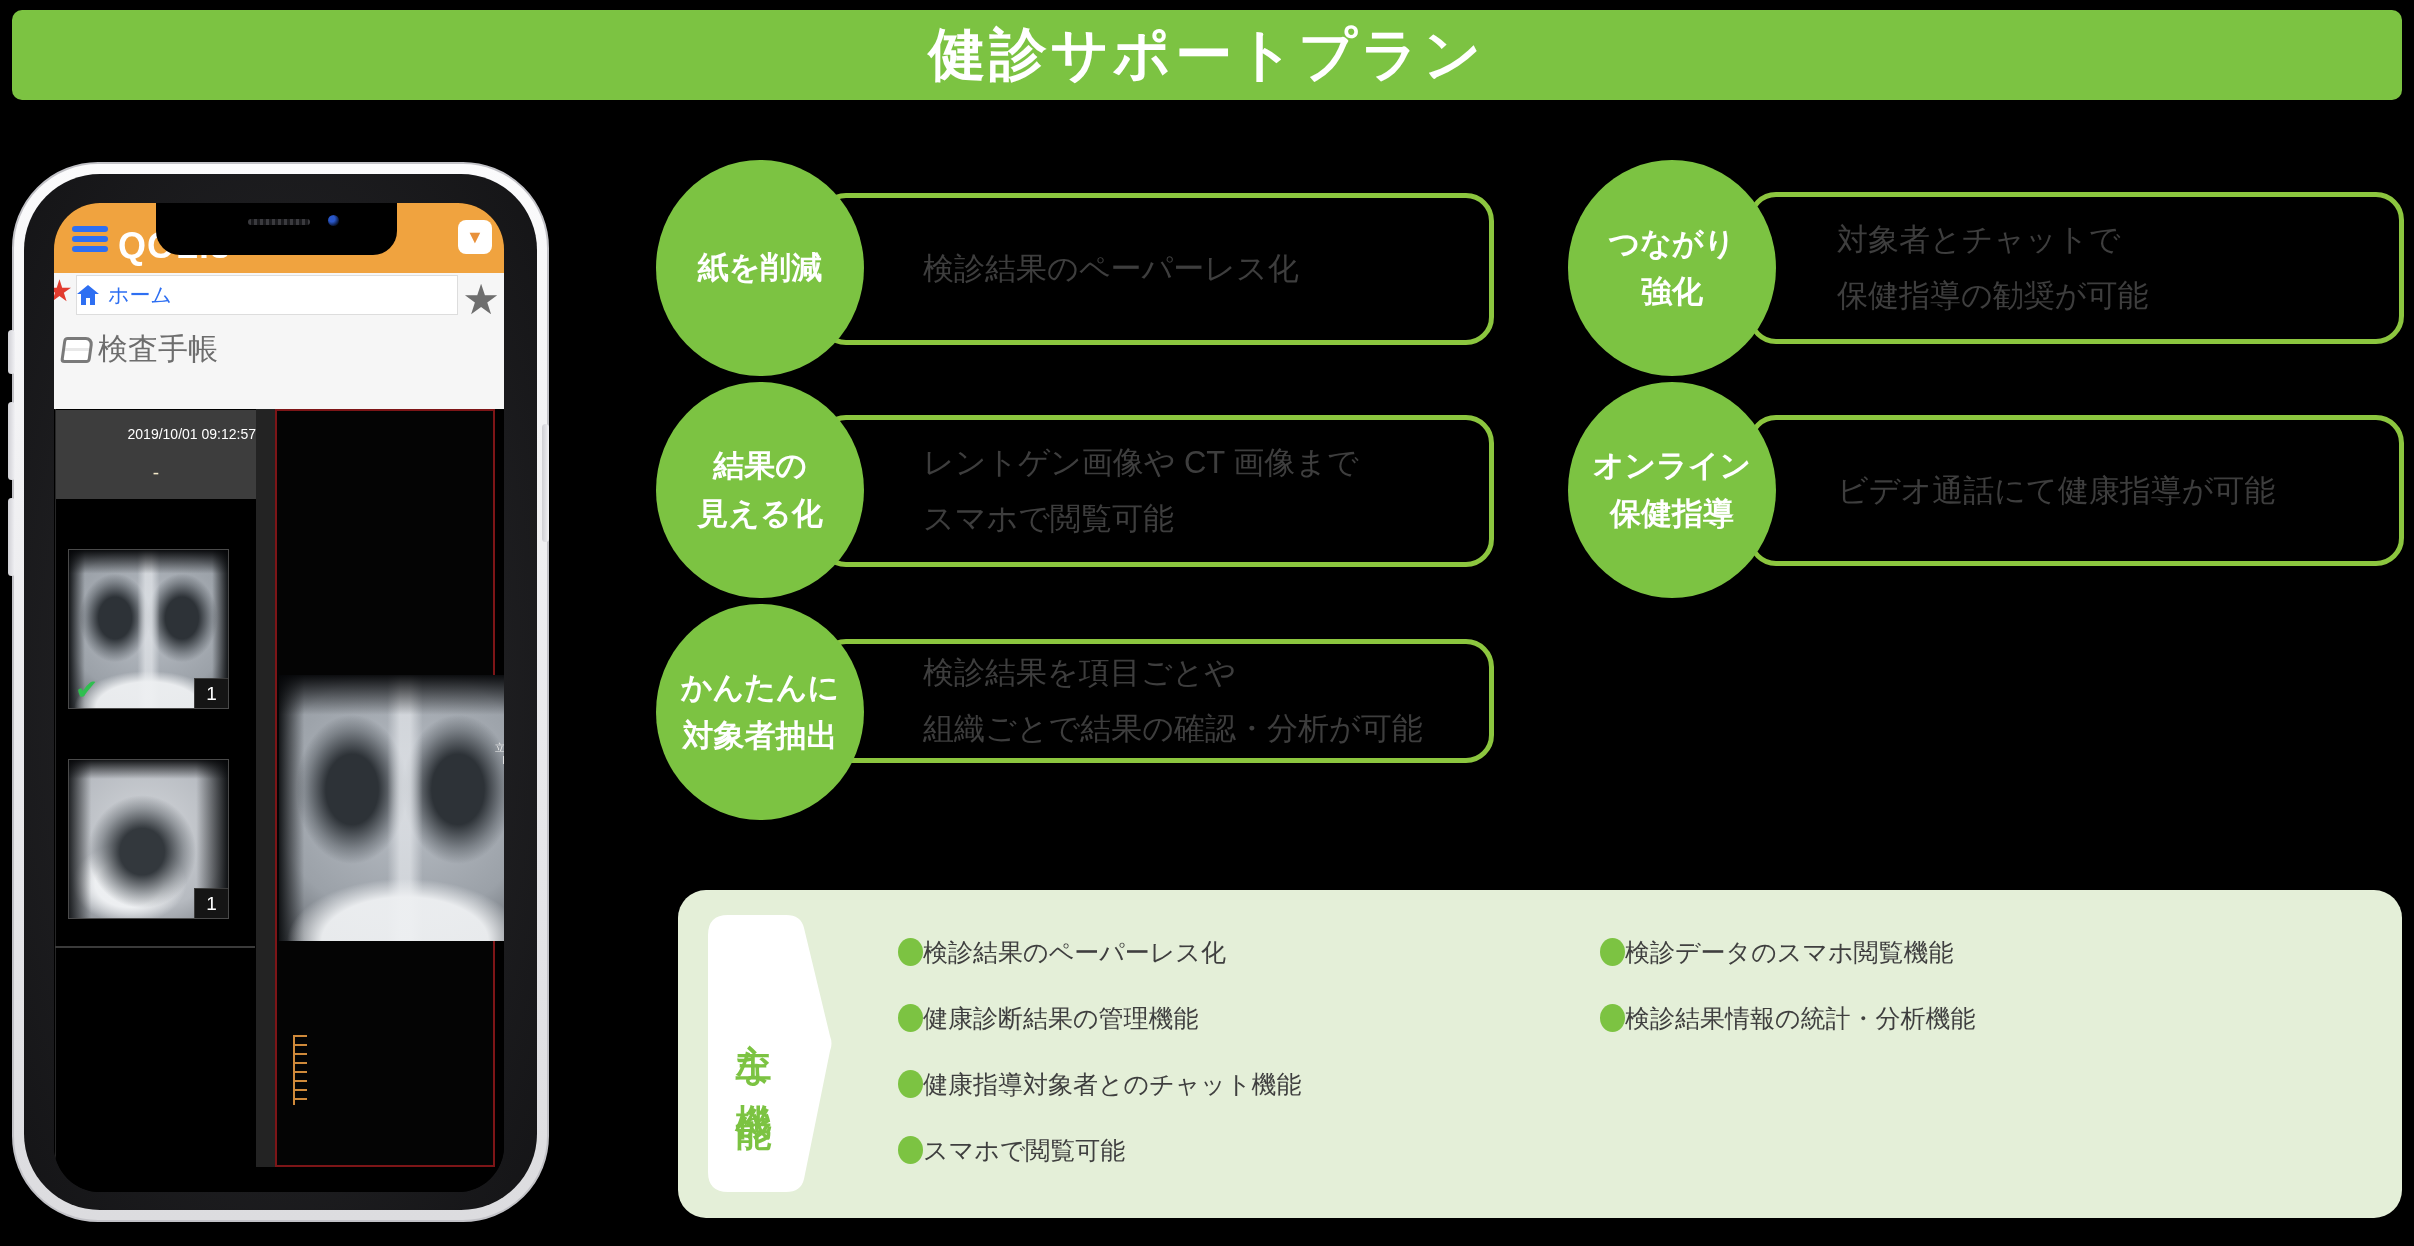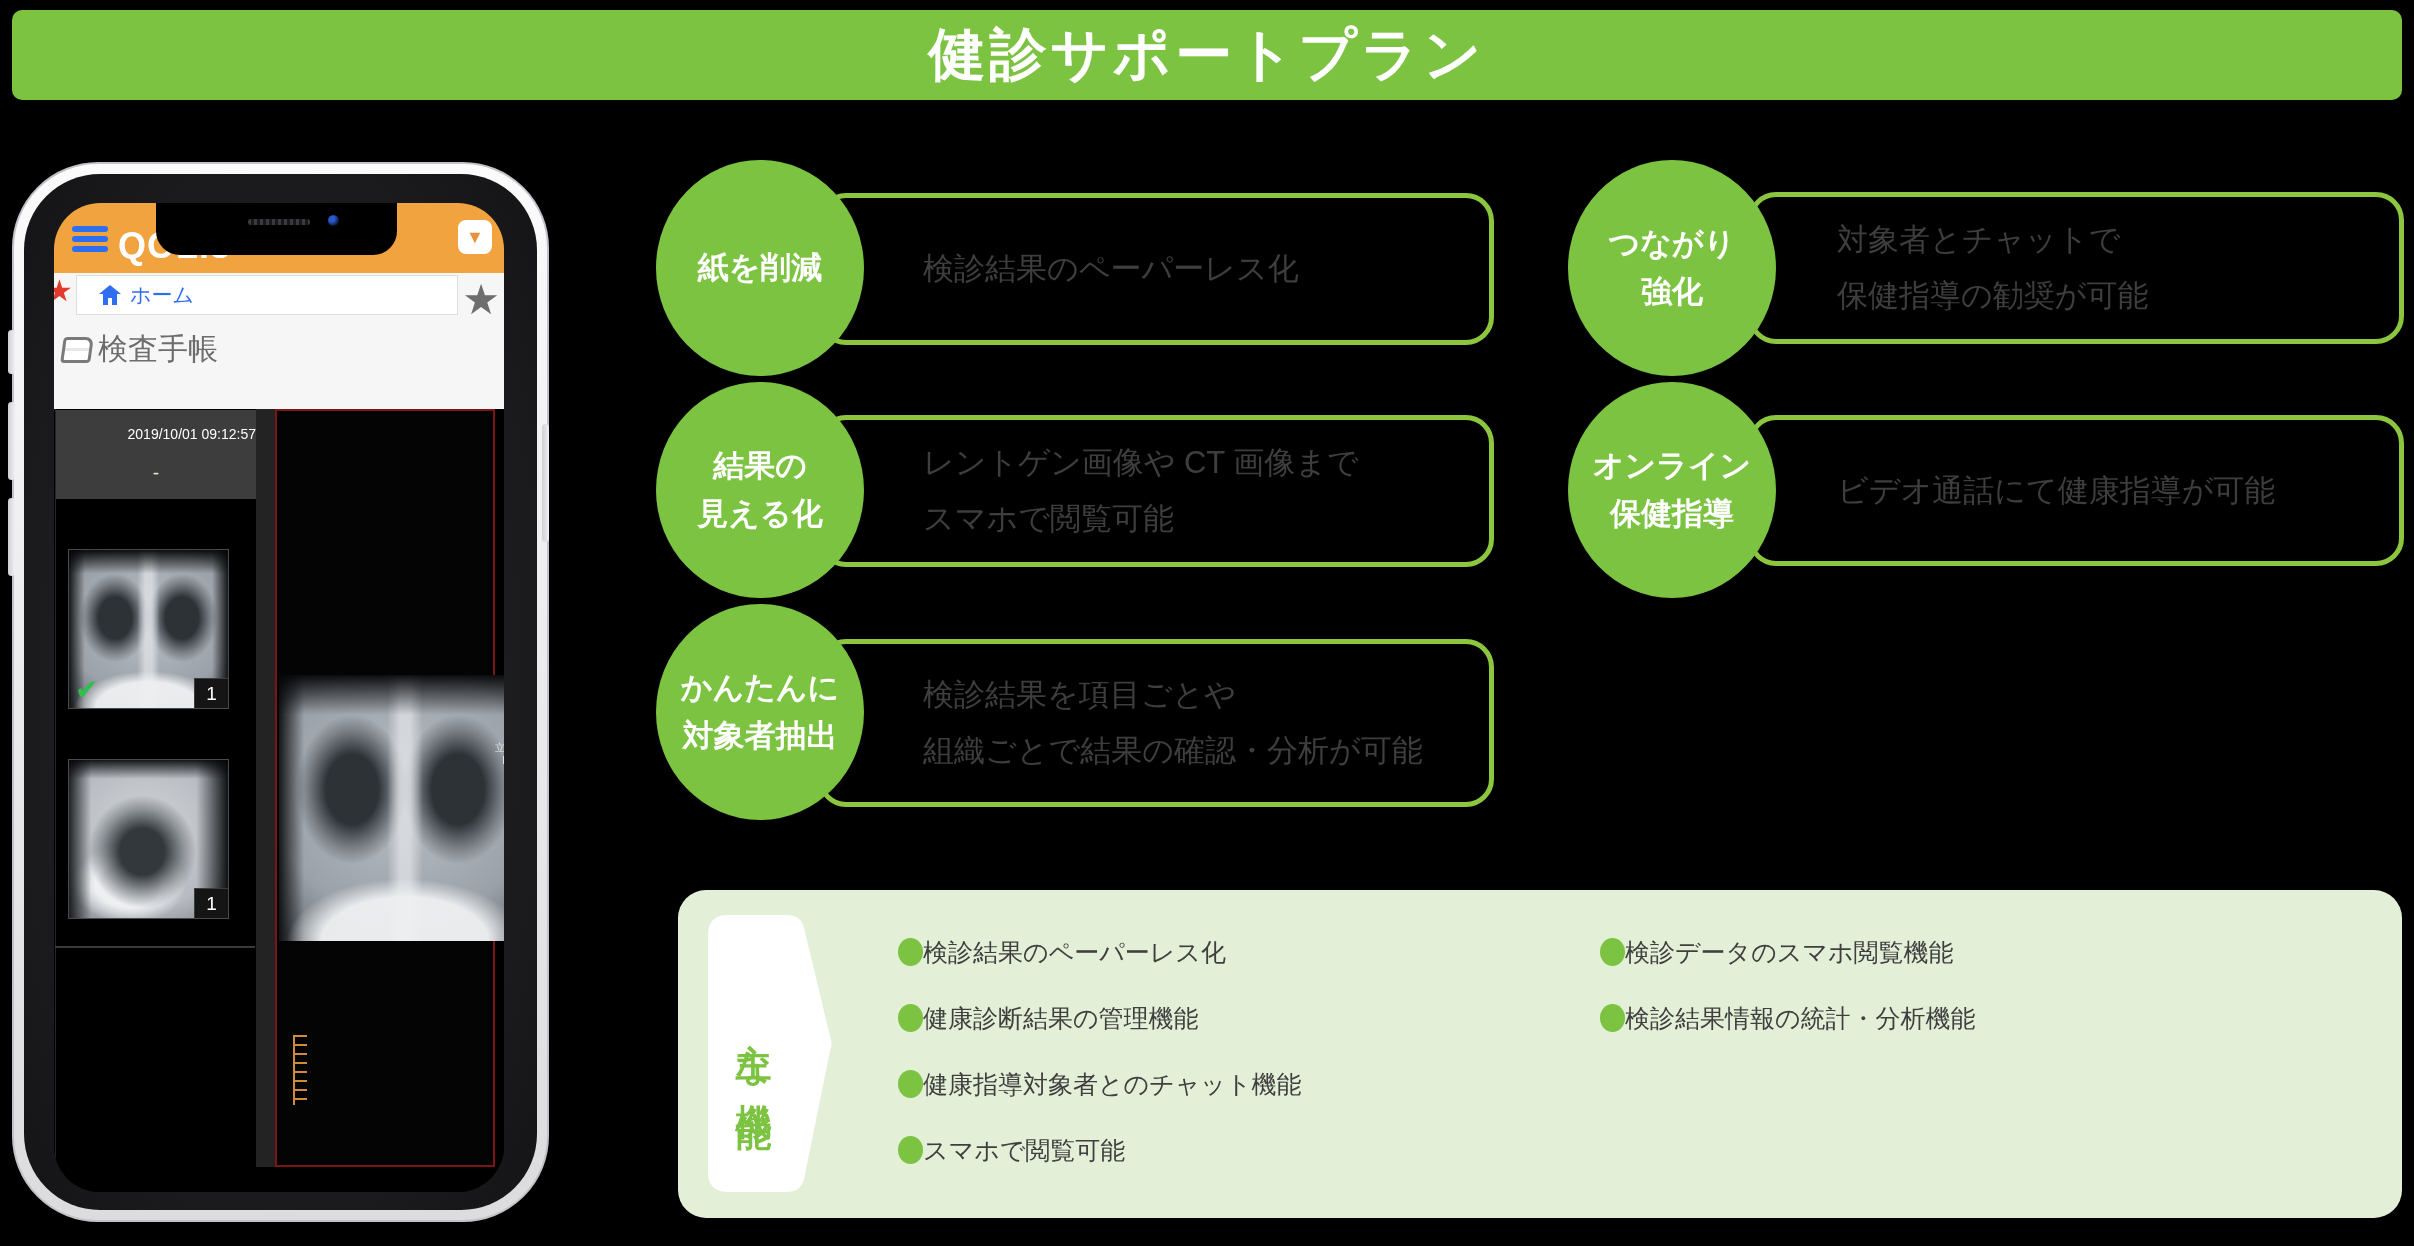--- a/index.html
+++ b/index.html
@@ -30,21 +30,21 @@
   .hdr-drop{right:12px;top:17px;width:34px;height:34px;background:#fff;border-radius:8px;
             display:flex;align-items:center;justify-content:center;color:#E8913B;font-size:18px;}
   .notch{left:102px;top:0;width:241px;height:52px;background:#000;border-radius:0 0 24px 24px;z-index:5;}
   .speaker{position:absolute;left:92px;top:16px;width:62px;height:6px;border-radius:3px;
            background:repeating-linear-gradient(90deg,#3a3a3e 0 3px,#17171a 3px 6px);}
   .camera{position:absolute;left:172px;top:12px;width:11px;height:11px;border-radius:50%;
           background:radial-gradient(circle at 35% 35%,#2a57c9 0 30%,#0a1838 70%,#000 100%);}
 
   .page-bg{left:0;top:70px;width:450px;height:136px;background:#F6F6F6;}
   .crumb-bar{left:22px;top:2px;width:382px;height:40px;background:#fff;border:1px solid #DDDDDD;
-             box-sizing:border-box;display:flex;align-items:center;gap:9px;padding-left:22px;}
+             box-sizing:border-box;display:flex;align-items:center;gap:9px;}
   .crumb-txt{color:#2E6FF2;font-size:21px;}
   .star-red{left:-8px;top:0px;color:#E23B2E;font-size:30px;}
   .star-gray{right:4px;top:2px;color:#6E6E6E;font-size:42px;}
   .page-head{left:8px;top:56px;display:flex;align-items:center;gap:6px;color:#6D6D6D;font-size:30px;}
   .book-ic{width:30px;height:26px;border:3px solid #7a7a7a;border-radius:4px 8px 4px 4px;box-sizing:border-box;
            background:linear-gradient(180deg,#fff 0 40%,#e8e8e8 40% 55%,#fff 55%);transform:skewX(-8deg);}
 
   .viewer{left:0;top:206px;width:450px;height:783px;background:#000;}
   .stamp{left:2px;top:1px;width:200px;height:89px;background:#3D3D3D;color:#fff;}
   .stamp .dt{position:absolute;left:0;top:16px;width:100%;text-align:right;font-size:14px;}
@@ -180,21 +180,21 @@
   </div>
   <div class="abs f-circle pre" style="left:656px;top:160px;">紙を削減</div>
 
   <div class="abs f-box" style="left:818px;top:415px;width:676px;height:152px;">
     <span class="pre">レントゲン画像や CT 画像まで
 スマホで閲覧可能</span>
   </div>
   <div class="abs f-circle pre" style="left:656px;top:382px;">結果の
 見える化</div>
 
-  <div class="abs f-box" style="left:818px;top:639px;width:676px;height:168px;">
+  <div class="abs f-box" style="left:818px;top:639px;width:676px;height:124px;">
     <span class="pre">検診結果を項目ごとや
 組織ごとで結果の確認・分析が可能</span>
   </div>
   <div class="abs f-circle pre" style="left:656px;top:604px;">かんたんに
 対象者抽出</div>
 
   <div class="abs f-circle pre" style="left:1568px;top:160px;">つながり
 強化</div>
   <div class="abs f-box r" style="left:1748px;top:192px;width:656px;height:152px;">
     <span class="pre">対象者とチャットで

